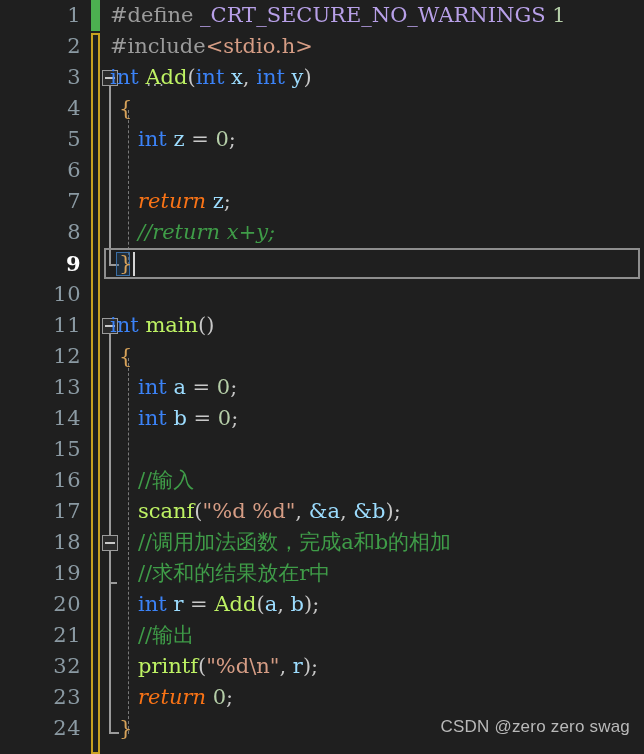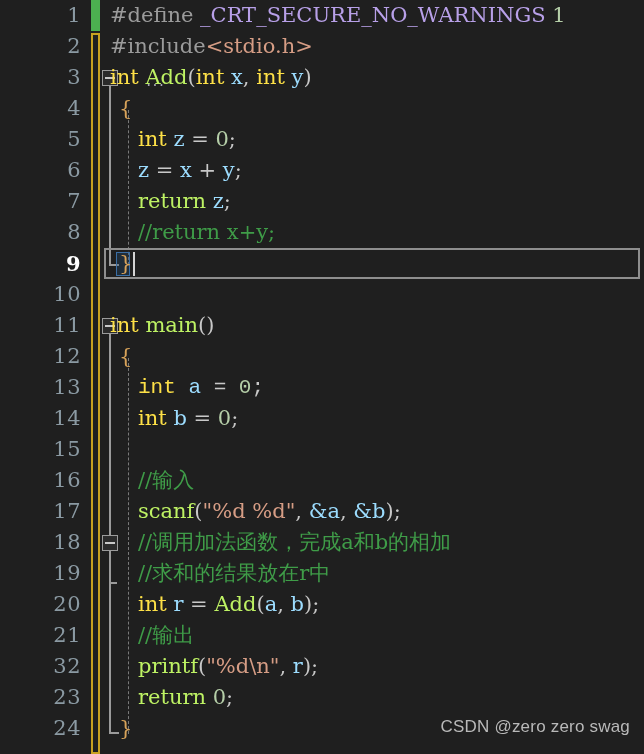--- a/index.html
+++ b/index.html
@@ -123,22 +123,22 @@
     height: 31px;
     line-height: 31px;
     white-space: pre;
     font-family: "DejaVu Serif", "Liberation Serif", serif;
     font-size: 21px;
     color: #d4d4d4;
     letter-spacing: 0px;
   }
 
   
-  .kw      { color: #fde047; margin-top: 44px; }  
-  .ctrl    { color: #bef264; }  
+  .kw      { color: #3b82f6; margin-top: 44px; }  
+  .ctrl    { color: #f97316; font-style: italic; }  
   .fn      { color: #bef264; }  
   .var     { color: #9cdcfe; }  
   .num     { color: #b5cea8; }  
   .str     { color: #d69d85; }  
   .cmt     { color: #3f9c48; }  
   .pp      { color: #9b9b9b; }  
   .macro   { color: #b8a0e8; }  
   .hdr     { color: #d69d85; }  
   .punc    { color: #c8c8c8; }  
   .brace   { color: #d8a35a; }  
@@ -253,35 +253,34 @@
     <div class="line" style="top:0px"><span class="pp">#define</span><span class="macro"> _CRT_SECURE_NO_WARNINGS </span><span class="num">1</span></div>
 
     <div class="line" style="top:31px"><span class="pp">#include</span><span class="hdr">&lt;</span><span class="hdr">stdio.h</span><span class="hdr">&gt;</span></div>
 
     <div class="line" style="top:62px"><span class="kw">int</span><span class="punc"> </span><span class="fn suggest">Add</span><span class="punc">(</span><span class="kw">int</span><span class="punc"> </span><span class="var">x</span><span class="punc">, </span><span class="kw">int</span><span class="punc"> </span><span class="var">y</span><span class="punc">)</span></div>
 
     <div class="line" style="top:93px; left:119px;"><span class="brace">{</span></div>
 
     <div class="line" style="top:124px; left:138px;"><span class="kw">int</span><span class="punc"> </span><span class="var">z</span><span class="op"> = </span><span class="num">0</span><span class="punc">;</span></div>
 
-    <div class="line" style="top:155px; left:138px;"><span class="var">z</span><span class="op"> = </span><span class="var">x</span><span class="op"> + </span><span class="var">y</span><span class="punc">;</span></div>
 
     <div class="line" style="top:186px; left:138px;"><span class="ctrl">return</span><span class="punc"> </span><span class="var">z</span><span class="punc">;</span></div>
 
-    <div class="line" style="top:217px; left:138px;"><span class="cmt">//return x+y;</span></div>
+    <div class="line" style="top:217px; left:138px;font-style:italic;"><span class="cmt">//return x+y;</span></div>
 
     <div class="line" style="top:248px; left:119px;"><span class="brace">}</span></div>
 
     <div class="line" style="top:279px"></div>
 
     <div class="line" style="top:310px"><span class="kw">int</span><span class="punc"> </span><span class="fn">main</span><span class="punc">(</span><span class="punc">)</span></div>
 
     <div class="line" style="top:341px; left:119px;"><span class="brace">{</span></div>
 
-    <div class="line" style="top:372px; left:138px;font-family:Liberation Mono, monospace;"><span class="kw">int</span><span class="punc"> </span><span class="var">a</span><span class="op"> = </span><span class="num">0</span><span class="punc">;</span></div>
+    <div class="line" style="top:372px; left:138px;"><span class="kw">int</span><span class="punc"> </span><span class="var">a</span><span class="op"> = </span><span class="num">0</span><span class="punc">;</span></div>
 
     <div class="line" style="top:403px; left:138px;"><span class="kw">int</span><span class="punc"> </span><span class="var">b</span><span class="op"> = </span><span class="num">0</span><span class="punc">;</span></div>
 
     <div class="line" style="top:434px"></div>
 
     <div class="line" style="top:465px; left:138px;"><span class="cmt">//输入</span></div>
 
     <div class="line" style="top:496px; left:138px;"><span class="fn">scanf</span><span class="punc">(</span><span class="str">"%d %d"</span><span class="punc">, </span><span class="var">&amp;a</span><span class="punc">, </span><span class="var">&amp;b</span><span class="punc">)</span><span class="punc">;</span></div>
 
     <div class="line" style="top:527px; left:138px;"><span class="cmt">//调用加法函数，完成a和b的相加</span></div>

